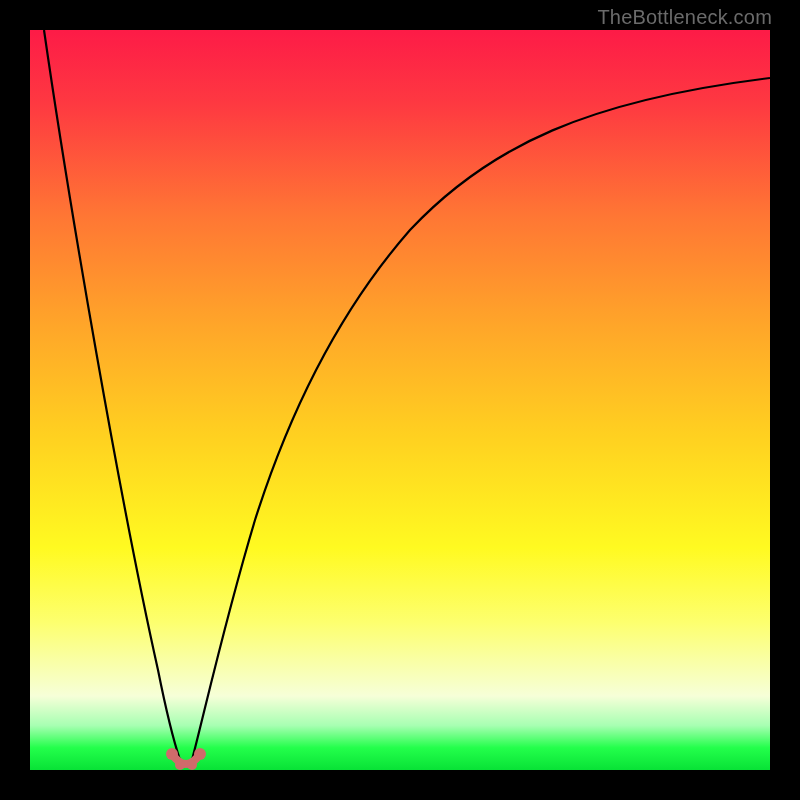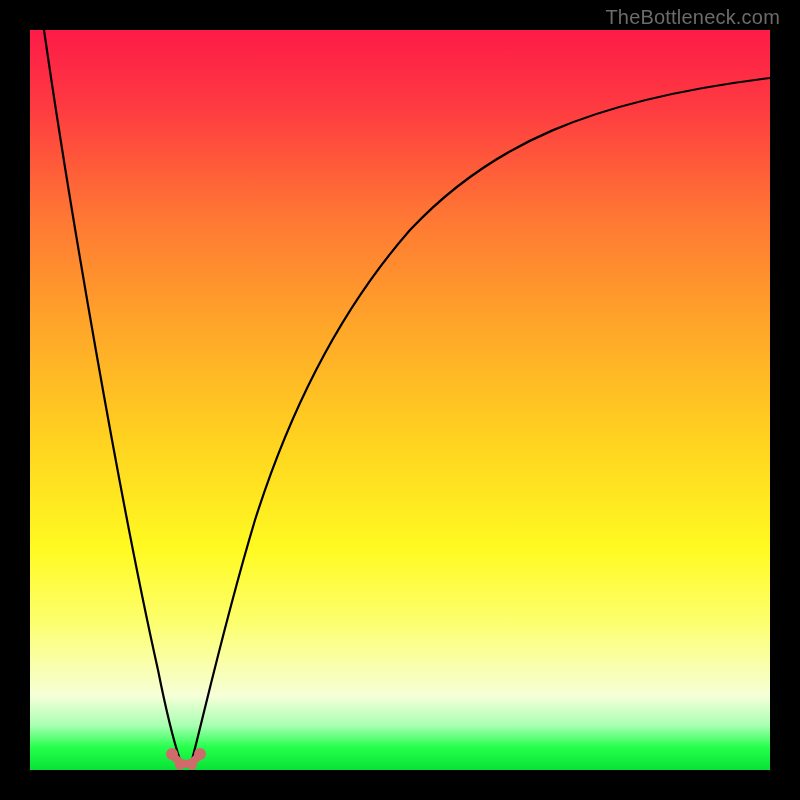--- a/index.html
+++ b/index.html
@@ -44,21 +44,21 @@
       #08e236 100%
     );
   }
   .svg-layer {
     position: absolute;
     inset: 0;
   }
   .watermark {
     position: absolute;
     top: 6px;
-    right: 20px;
+    right: 28px;
     color: #6b6b6b;
     font-size: 20px;
     letter-spacing: 0.2px;
   }
 </style>
 </head>
 <body>
 
 <div class="outer">
   <div class="watermark">TheBottleneck.com</div>

